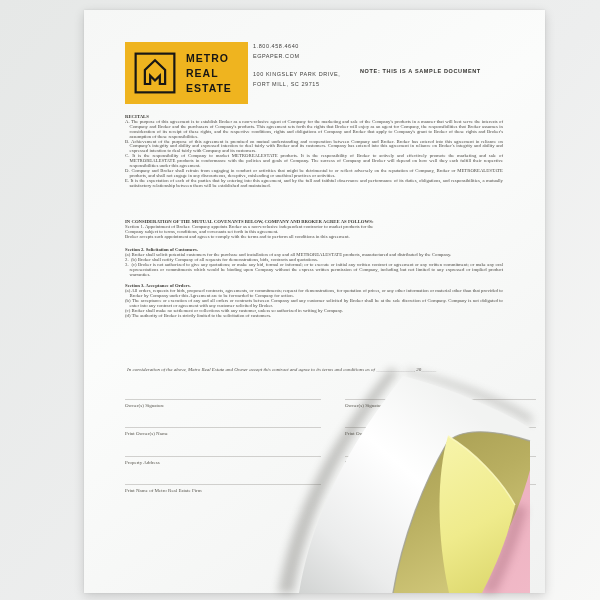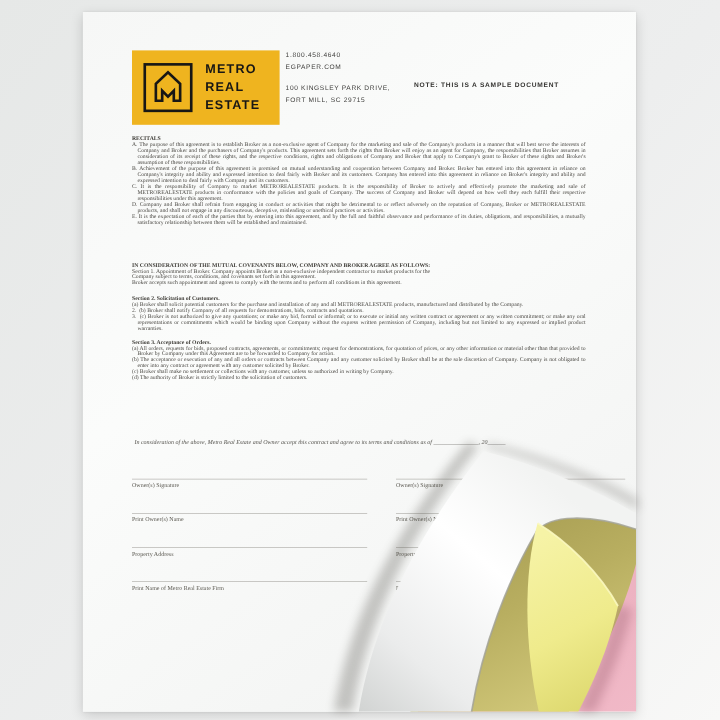--- a/index.html
+++ b/index.html
@@ -3,21 +3,21 @@
 <meta charset="utf-8">
 <style>
   html,body{margin:0;padding:0;}
   body{
     width:600px;height:600px;
     background:linear-gradient(130deg,#e6e8e7 0%,#edeeee 55%,#f8f8f7 100%);
     font-family:"Liberation Serif",serif;
   }
   .stage{position:relative;width:600px;height:600px;overflow:hidden;}
   .page{
-    position:absolute;left:69px;top:10px;width:461px;height:583px;
+    position:absolute;left:84px;top:10px;width:461px;height:583px;
     background:linear-gradient(145deg,#f6f7f6 0%,#fbfcfb 40%,#f1f2f1 100%);
     box-shadow:0 3px 10px rgba(0,0,0,0.16),0 0 2px rgba(0,0,0,0.08);
     overflow:hidden;
   }
   .scale-layer{
     position:absolute;left:0;top:0;width:922px;height:1166px;
     transform:scale(0.5);transform-origin:0 0;
   }
   
   .logo{

